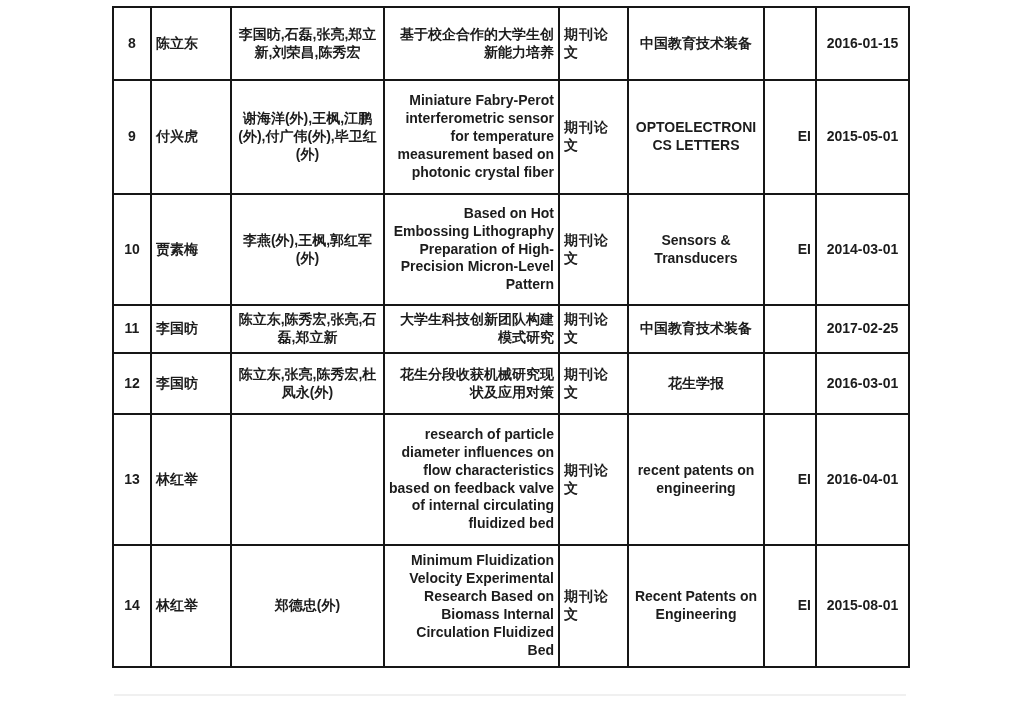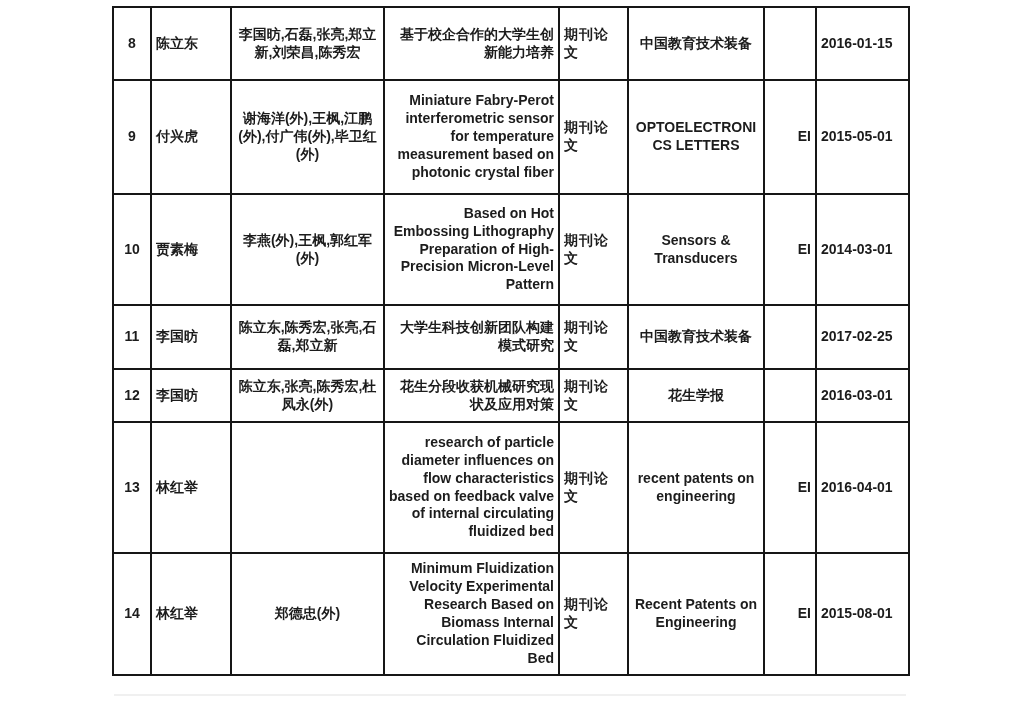--- a/index.html
+++ b/index.html
@@ -45,27 +45,27 @@
   col.c-idx   { width: 52px; }
   col.c-date  { width: 93px; }
 
   td.cell-num   { text-align: center; }
   td.cell-auth  { text-align: left; padding-left: 5px; }
   td.cell-co    { text-align: center; margin-top: 20px; }
   td.cell-title { text-align: right; padding-left: 5px; }
   td.cell-type  { text-align: left; padding-left: 4px; letter-spacing: 1px; }
   td.cell-jour  { text-align: center; padding-left: 4px; }
   td.cell-idx   { text-align: right; padding-left: 3px; }
-  td.cell-date  { text-align: left; padding-left: 5px; }
+  td.cell-date  { text-align: center; padding-left: 5px; }
 
   tr.r0 { height: 73px; }
   tr.r1 { height: 114px; }
   tr.r2 { height: 111px; }
-  tr.r3 { height: 64px; }
-  tr.r4 { height: 53px; }
+  tr.r3 { height: 48px; }
+  tr.r4 { height: 61px; }
   tr.r5 { height: 131px; }
   tr.r6 { height: 122px; }
 
   .scan-shadow {
     position: absolute;
     left: 114px; top: 694px;
     width: 792px; height: 2px;
     background: #f0f0f0;
   }
 </style>

